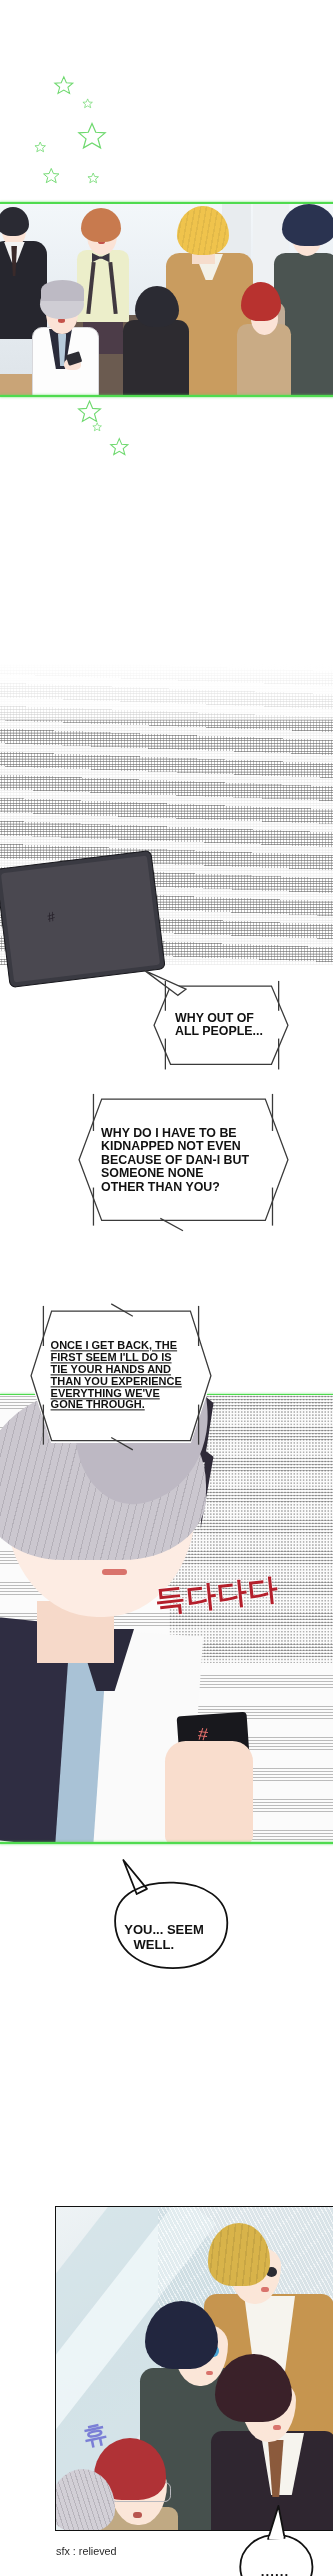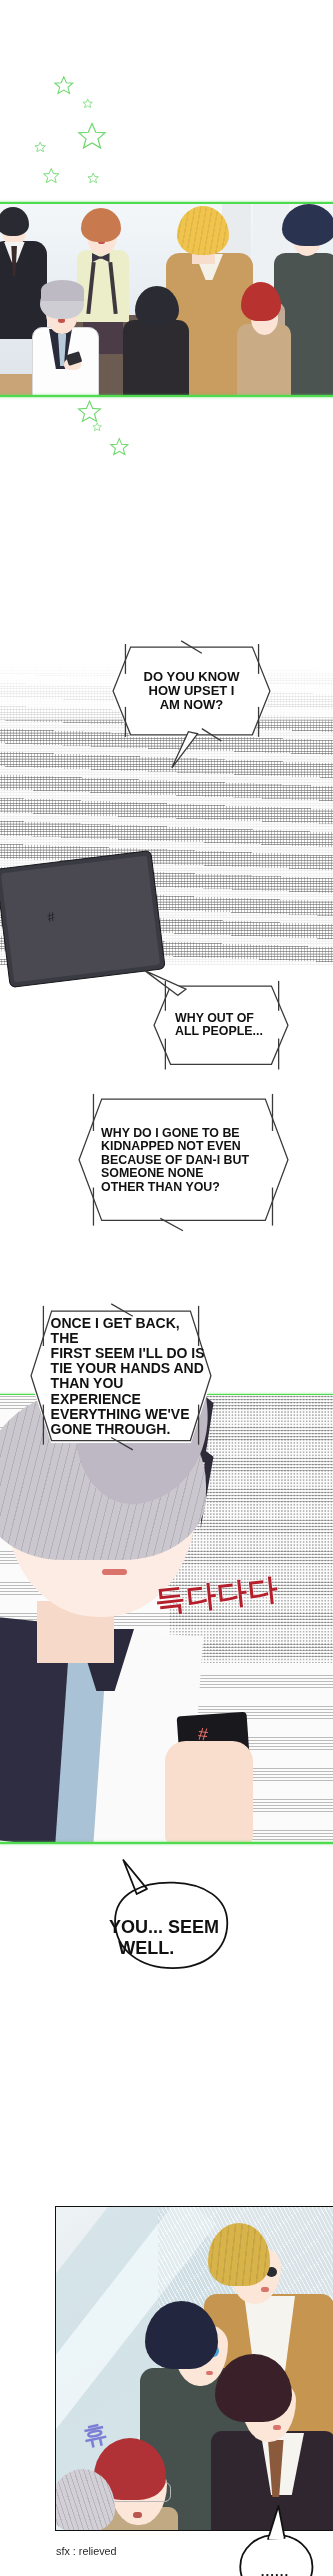--- a/index.html
+++ b/index.html
@@ -358,38 +358,20 @@
     <div style="position:absolute;left:0;top:0;width:334px;height:67px;background:linear-gradient(180deg,#fff 0%,rgba(255,255,255,0) 100%);"></div>
     <div style="position:absolute;left:0;top:302px;width:334px;height:70px;background:#fff;"></div>
 
     <div class="tablet" style="left:2.1px;top:196px;width:155px;height:118px;transform:rotate(-7deg);">
       <div class="tabletscreen"></div>
       <div class="angrymark" style="left:45px;top:47px;">#</div>
     </div>
 
   </div>
 
-  <div class="hexb" style="left:111px;top:645px;width:161px;height:92px;">
-    <div class="hx"></div>
-    <svg viewBox="0 0 312 178" preserveAspectRatio="none">
-      <polygon points="38,4 274,4 308,89 274,174 38,174 4,89" fill="#fff" stroke="#3a3a3a" stroke-width="2.5"></polygon>
-      <path d="M150,168 L118,238 L168,172 Z" fill="#fff" stroke="#3a3a3a" stroke-width="2.5"></path>
-      <line x1="28" y1="-2" x2="28" y2="56" stroke="#3a3a3a" stroke-width="2.5"></line>
-      <line x1="286" y1="-2" x2="286" y2="56" stroke="#3a3a3a" stroke-width="2.5"></line>
-      <line x1="28" y1="120" x2="28" y2="178" stroke="#3a3a3a" stroke-width="2.5"></line>
-      <line x1="286" y1="120" x2="286" y2="178" stroke="#3a3a3a" stroke-width="2.5"></line>
-      <line x1="136" y1="-8" x2="176" y2="16" stroke="#3a3a3a" stroke-width="2.5"></line>
-      <line x1="176" y1="162" x2="214" y2="186" stroke="#3a3a3a" stroke-width="2.5"></line>
-    </svg>
-    <div class="txt" style="font-size:13px;">
-      <div>DO YOU KNOW</div>
-      <div>HOW UPSET I</div>
-      <div>AM NOW?</div>
-    </div>
-  </div>
 
   <div class="hexb" style="left:152px;top:984px;width:138px;height:82px;">
     <div class="hx"></div>
     <svg viewBox="0 0 268 160" preserveAspectRatio="none">
       <polygon points="36,4 232,4 264,80 232,156 36,156 4,80" fill="#fff" stroke="#3a3a3a" stroke-width="2.5"></polygon>
       <path d="M50,22 L-14,-26 L66,10 Z" fill="#fff" stroke="#3a3a3a" stroke-width="2.5"></path>
       <line x1="26" y1="-6" x2="26" y2="52" stroke="#3a3a3a" stroke-width="2.5"></line>
       <line x1="246" y1="-6" x2="246" y2="52" stroke="#3a3a3a" stroke-width="2.5"></line>
       <line x1="26" y1="106" x2="26" y2="166" stroke="#3a3a3a" stroke-width="2.5"></line>
       <line x1="246" y1="106" x2="246" y2="166" stroke="#3a3a3a" stroke-width="2.5"></line>
@@ -404,21 +386,21 @@
     <div class="hx"></div>
     <svg viewBox="0 0 414 244" preserveAspectRatio="none">
       <polygon points="48,4 366,4 410,122 366,240 48,240 4,122" fill="#fff" stroke="#3a3a3a" stroke-width="2.5"></polygon>
       <line x1="32" y1="-6" x2="32" y2="66" stroke="#3a3a3a" stroke-width="2.5"></line>
       <line x1="380" y1="-6" x2="380" y2="66" stroke="#3a3a3a" stroke-width="2.5"></line>
       <line x1="32" y1="176" x2="32" y2="250" stroke="#3a3a3a" stroke-width="2.5"></line>
       <line x1="380" y1="176" x2="380" y2="250" stroke="#3a3a3a" stroke-width="2.5"></line>
       <line x1="162" y1="236" x2="206" y2="260" stroke="#3a3a3a" stroke-width="2.5"></line>
     </svg>
     <div class="txt" style="font-size:12.4px;text-align:left;padding-left:24px;">
-      <div>WHY DO I GONE TO BE</div>
+      <div>WHY DO I HAVE TO BE</div>
       <div>KIDNAPPED NOT EVEN</div>
       <div>BECAUSE OF DAN-I BUT</div>
       <div>SOMEONE NONE</div>
       <div>OTHER THAN YOU?</div>
     </div>
   </div>
 
   <div class="greenline" style="top:1394px;"></div>
 
   <div class="panel" id="panel3">
@@ -463,37 +445,37 @@
     <div class="hx"></div>
     <svg viewBox="0 0 358 260" preserveAspectRatio="none">
       <polygon points="44,4 314,4 354,130 314,256 44,256 4,130" fill="#fff" stroke="#3a3a3a" stroke-width="2.5"></polygon>
       <line x1="28" y1="-6" x2="28" y2="72" stroke="#3a3a3a" stroke-width="2.5"></line>
       <line x1="330" y1="-6" x2="330" y2="72" stroke="#3a3a3a" stroke-width="2.5"></line>
       <line x1="28" y1="186" x2="28" y2="264" stroke="#3a3a3a" stroke-width="2.5"></line>
       <line x1="330" y1="186" x2="330" y2="264" stroke="#3a3a3a" stroke-width="2.5"></line>
       <line x1="160" y1="-10" x2="202" y2="14" stroke="#3a3a3a" stroke-width="2.5"></line>
       <line x1="160" y1="250" x2="202" y2="274" stroke="#3a3a3a" stroke-width="2.5"></line>
     </svg>
-    <div class="txt" style="font-size:14px;text-align:left;padding-left:21.6px;">
+    <div class="txt" style="font-size:11px;text-align:left;padding-left:21.6px;text-decoration:underline;">
       <div>ONCE I GET BACK, THE</div>
       <div>FIRST SEEM I'LL DO IS</div>
       <div>TIE YOUR HANDS AND</div>
       <div>THAN YOU EXPERIENCE</div>
       <div>EVERYTHING WE'VE</div>
       <div>GONE THROUGH.</div>
     </div>
   </div>
 
 
   <div class="roundb" style="left:97px;top:1882px;width:134px;height:111px;">
     <svg style="position:absolute;left:-10.3px;top:-23px;width:155px;height:139px;overflow:visible;" viewBox="0 0 300 270">
       <path d="M54,120 C54,66 108,44 168,46 C228,48 272,76 272,124 C272,176 230,212 166,212 C104,212 54,178 54,120 Z
                M96,68 L70,2 L116,58 Z" fill="#ffffff" stroke="#111111" stroke-width="3.5" stroke-linejoin="round"></path>
     </svg>
-    <div class="txt" style="font-size:18px;justify-content:center;">
+    <div class="txt" style="font-size:13px;justify-content:center;">
       <div>
         <div>YOU... SEEM</div>
         <div style="text-align:left;padding-left:9.3px;">WELL.</div>
       </div>
     </div>
   </div>
 
   <div class="panel" id="panel4">
     <div class="glassbar"></div>
     <div class="glassbar2"></div>

